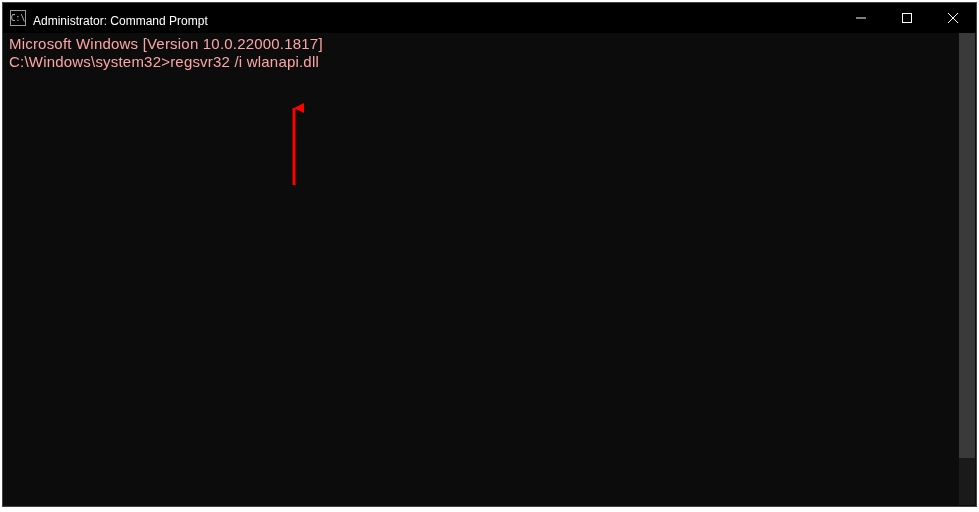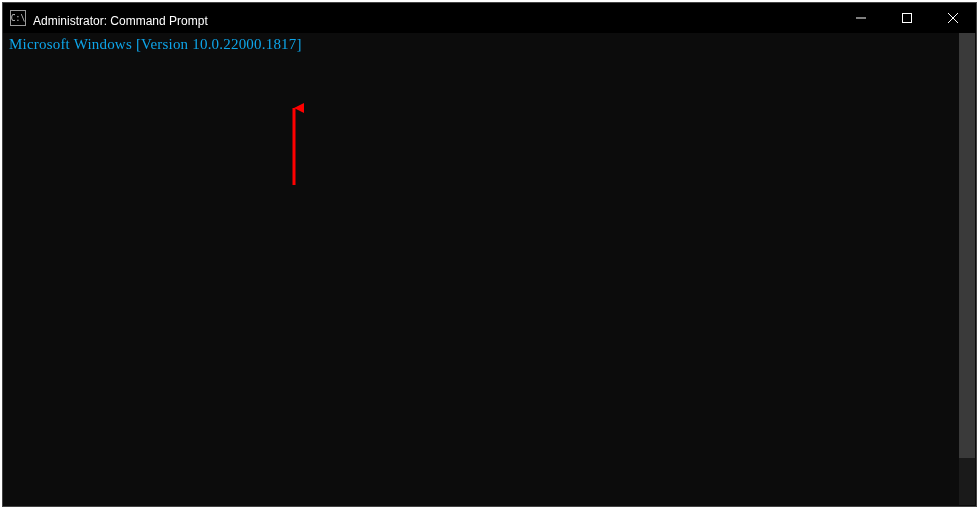--- a/index.html
+++ b/index.html
@@ -66,23 +66,23 @@
       color: #fff;
       cursor: pointer;
     }
     .titlebar-btn svg {
       width: 10px;
       height: 10px;
     }
     .terminal {
       flex: 1;
       background: #0c0c0c;
-      color: #0ea5e9;
+      color: #fca5a5;
       padding: 2px 6px;
-      font-family: Liberation Serif, serif;
+      font-family: Liberation Sans, sans-serif;
       font-size: 15px;
       line-height: 18px;
       letter-spacing: 0.2px;
       position: relative;
       overflow: hidden;
     }
     .terminal-line {
       white-space: pre;
     }
     .scrollbar {
@@ -132,20 +132,21 @@
         <svg viewBox="0 0 10 10">
           <line x1="0" y1="0" x2="10" y2="10" stroke="#fff" stroke-width="1"></line>
           <line x1="10" y1="0" x2="0" y2="10" stroke="#fff" stroke-width="1"></line>
         </svg>
       </div>
     </div>
   </div>
   <div class="terminal">
     <div class="terminal-line">Microsoft Windows [Version 10.0.22000.1817]</div>
     <div class="terminal-line"></div>
+    <div class="terminal-line"><span>C:\Windows\system32&gt;</span><span>regsvr32 /i wlanapi.dll</span></div>
   </div>
   <div class="scrollbar">
     <div class="scrollbar-thumb"></div>
   </div>
 </div>
 
 <svg class="arrow-annotation" width="20" height="90">
   <defs>
     <marker id="arrowhead" markerWidth="6" markerHeight="6" refX="3" refY="0" orient="auto">
       <polygon points="0 6, 3 0, 6 6" fill="#ff0000"></polygon>

